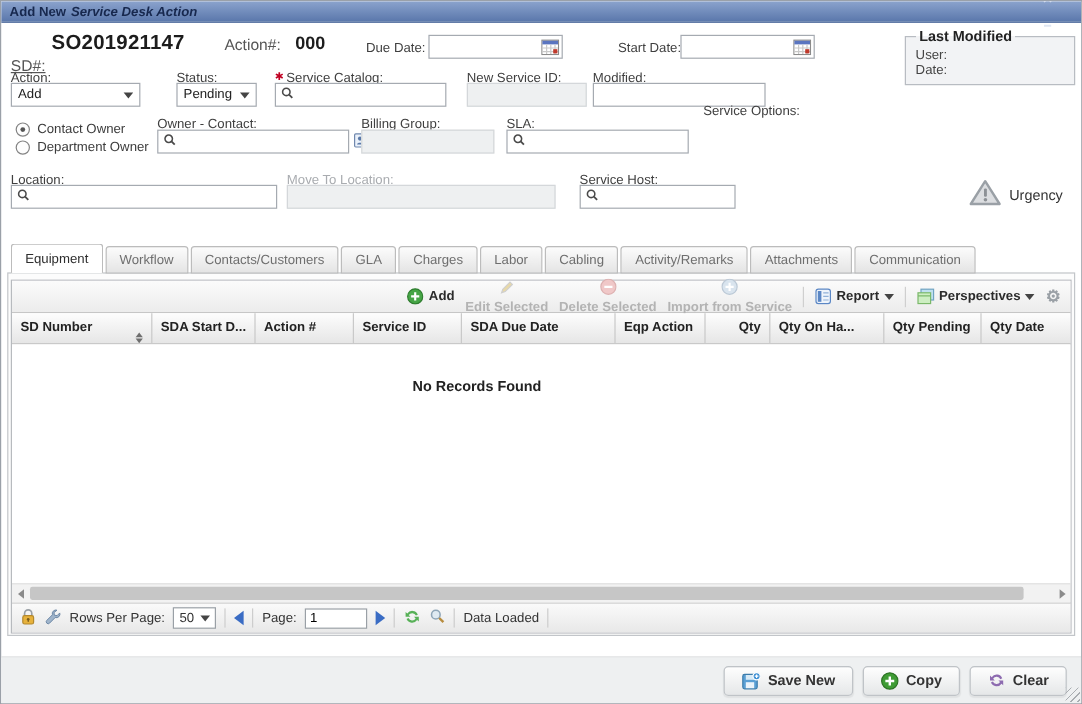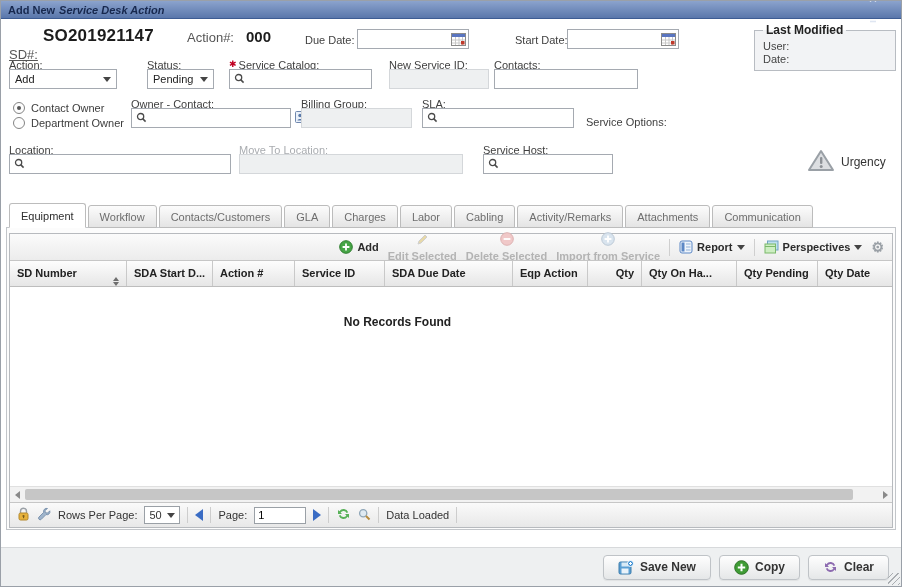--- a/index.html
+++ b/index.html
@@ -189,21 +189,21 @@
     <span class="mag"><svg width="11" height="11" viewBox="0 0 11 11">
           <circle cx="4.6" cy="4.6" r="3.1" fill="none" stroke="#4a4a4a" stroke-width="1.3"></circle>
           <line x1="6.9" y1="6.9" x2="9.6" y2="9.6" stroke="#4a4a4a" stroke-width="1.5"></line>
         </svg></span>
     <input style="">
   </div>
   <span class="f-label" style="left:388px; top:58px;">New Service ID:</span>
   <div class="inp disabled" style="left:388px; top:68px; width:100px;">
     <input disabled="" style="">
   </div>
-  <span class="f-label" style="left:493px; top:58px;">Contacts:</span>
+  <span class="f-label" style="left:493px; top:58px;">Modified:</span>
   <div class="inp" style="left:493px; top:68px; width:144px;">
     <input style="">
   </div>
 
   <div class="radio-row" style="left:12px; top:101px;">
     <span class="radio on"></span>
     <span>Contact Owner</span>
   </div>
   <div class="radio-row" style="left:12px; top:116px;">
     <span class="radio"></span>
@@ -237,21 +237,21 @@
 
   <span class="f-label" style="left:421px; top:97px;">SLA:</span>
   <div class="inp search" style="left:421px; top:107px; width:152px;">
     <span class="mag"><svg width="11" height="11" viewBox="0 0 11 11">
           <circle cx="4.6" cy="4.6" r="3.1" fill="none" stroke="#4a4a4a" stroke-width="1.3"></circle>
           <line x1="6.9" y1="6.9" x2="9.6" y2="9.6" stroke="#4a4a4a" stroke-width="1.5"></line>
         </svg></span>
     <input style="">
   </div>
 
-  <span class="f-label" style="left:585px; top:115px;">Service Options:</span>
+  <span class="f-label" style="left:585px; top:86px;">Service Options:</span>
 
   <span class="f-label" style="left:8px; top:143px;">Location:</span>
   <div class="inp search" style="left:8px; top:153px; width:222px;">
     <span class="mag"><svg width="11" height="11" viewBox="0 0 11 11">
           <circle cx="4.6" cy="4.6" r="3.1" fill="none" stroke="#4a4a4a" stroke-width="1.3"></circle>
           <line x1="6.9" y1="6.9" x2="9.6" y2="9.6" stroke="#4a4a4a" stroke-width="1.5"></line>
         </svg></span>
     <input style="">
   </div>
   <span class="f-label dim" style="left:238px; top:143px;">Move To Location:</span>

